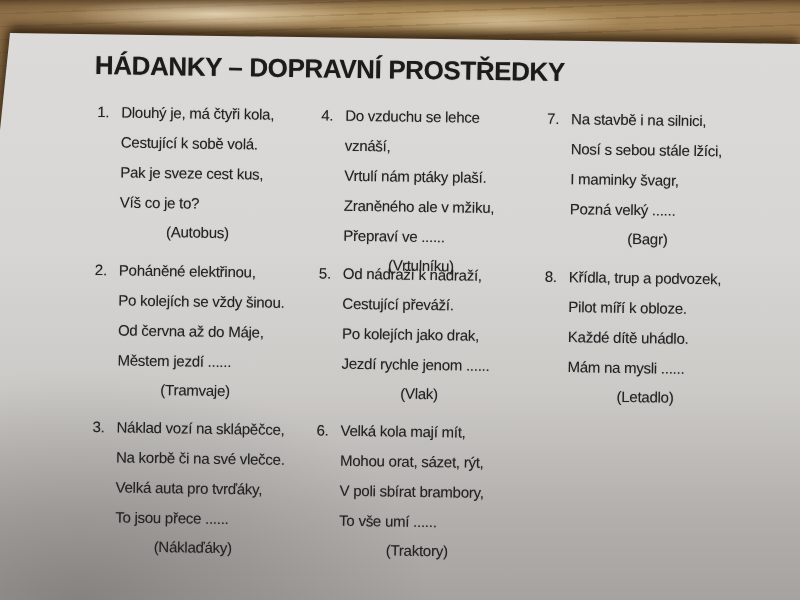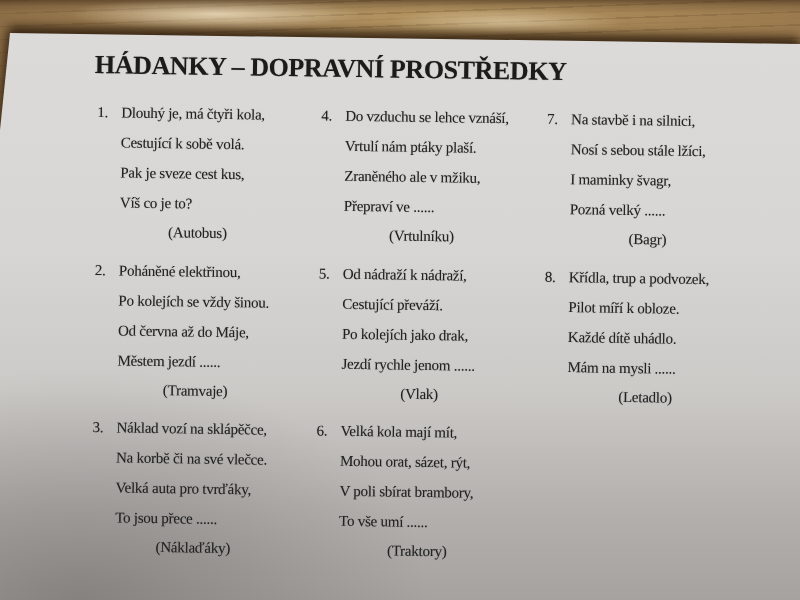--- a/index.html
+++ b/index.html
@@ -26,21 +26,20 @@
   .paper-wrap{
     position:absolute;inset:0;
     filter: drop-shadow(0px -6px 5px rgba(50,33,16,0.85)) drop-shadow(-4px 0px 4px rgba(50,33,16,0.45));
   }
   .paper{
     position:absolute;inset:0;
     clip-path: polygon(10px 33px, 100% 44px, 100% 100%, 0 100%, 0 130px);
     background-image:
       radial-gradient(500px 330px at 10% 100%, rgba(58,56,54,0.30), rgba(58,56,54,0) 70%),
       linear-gradient(to bottom, #dcdbd9 0%, #d7d6d4 40%, #cccac7 65%, #b3b0ad 85%, #a5a29f 100%);
-    font-family: Liberation Serif, serif;
   }
   .content{
     position:absolute;inset:0;
     transform:rotate(0.85deg);
     transform-origin:90px 60px;
     color:#222;
   }
   .title{
     position:absolute;left:95px;top:50px;margin:0;
     font-size:26px;font-weight:bold;letter-spacing:-0.4px;

